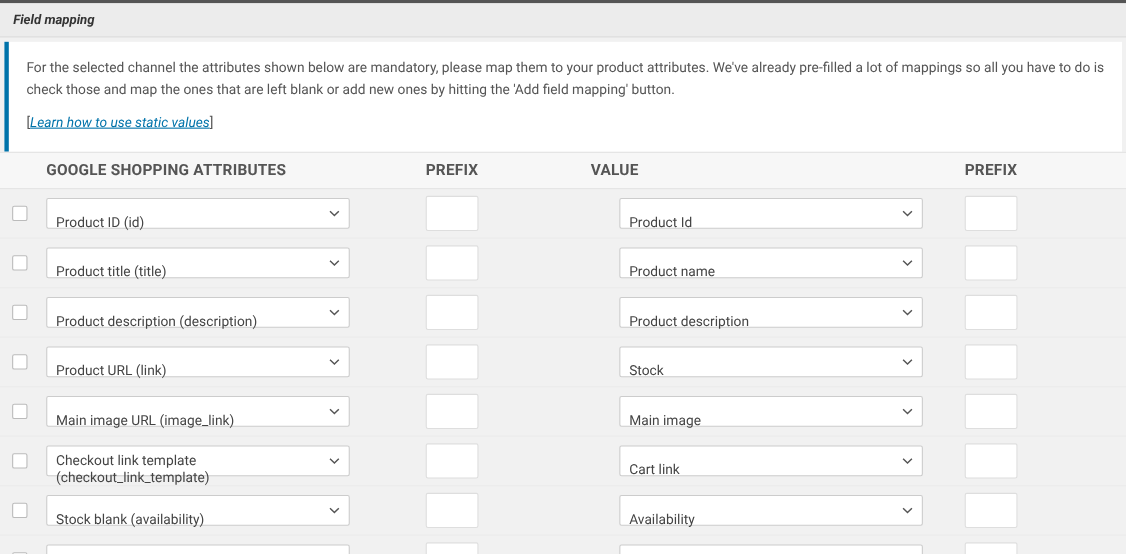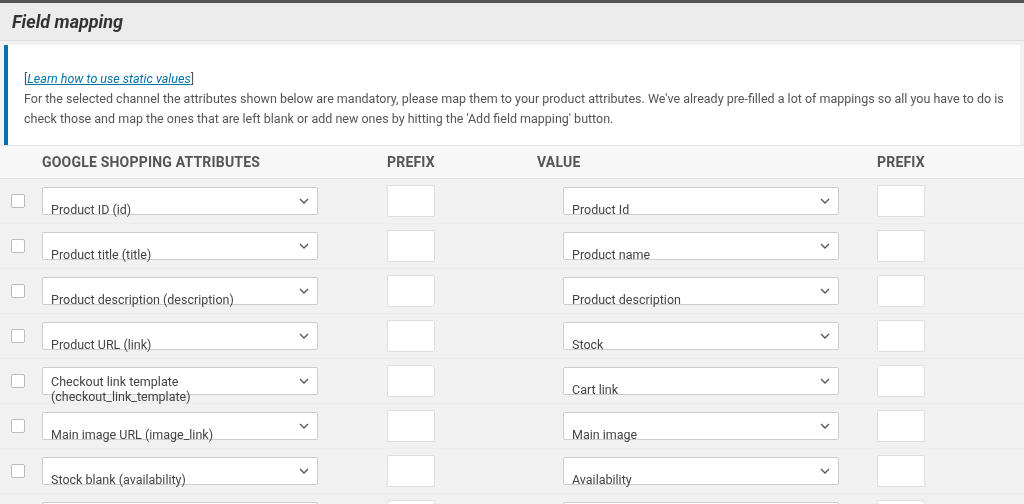--- a/index.html
+++ b/index.html
@@ -1,19 +1,19 @@
 <!DOCTYPE html>
 <html><head>
   <meta charset="utf-8">
   <style>
     * { margin: 0; padding: 0; box-sizing: border-box; }
     body { font-family: -apple-system, BlinkMacSystemFont, "Segoe UI", Roboto, sans-serif; font-size: 13px; color: #444; background: #f1f1f1; width: 1024px; }
     .topbar { height: 3px; background: #555; }
     .section-header { background: #ececec; padding: 8px 12px; border-bottom: 1px solid #ddd; }
-    .section-header h2 { font-size: 18px; font-style: italic; font-weight: 700; color: #333; }
+    .section-header h2 { font-size: 12px; font-style: italic; font-weight: 700; color: #333; }
     .info-box { background: #fff; border-left: 4px solid #0073aa; margin: 4px 4px 0 4px; padding: 14px 16px 16px 16px; font-size: 12.5px; line-height: 1.6; color: #555; }
     .info-box .static-link { color: #0073aa; text-decoration: underline; font-style: italic; cursor: pointer; }
     .grid { width: 100%; }
     .grid-header, .grid-row { display: grid; grid-template-columns: 36px 345px 150px 340px auto; align-items: center; }
     .grid-header { background: #f7f7f7; border-top: 1px solid #e3e3e3; border-bottom: 1px solid #e3e3e3; }
     .grid-header .cell { padding: 8px 6px; font-size: 14px; font-weight: 700; color: #555; letter-spacing: 0.2px; }
     .grid-row { border-bottom: 1px solid #ececec; }
     .grid-row .cell { padding: 6px 6px; }
     .cell.check { display: flex; justify-content: center; }
     input[type="checkbox"] { width: 14px; height: 14px; border: 1px solid #bbb; border-radius: 2px; appearance: none; background: #fff; cursor: pointer; }
@@ -29,24 +29,24 @@
 </head>
 <body>
 
 <div class="topbar"></div>
 
 <div class="section-header">
   <h2>Field mapping</h2>
 </div>
 
 <div class="info-box">
+  <div>For the selected channel the attributes shown below are mandatory, please map them to your product attributes. We've already pre-filled a lot of mappings so all you have to do is check those and map the ones that are left blank or add new ones by hitting the 'Add field mapping' button.</div>
   <div style="margin-top:10px;">
     [<a class="static-link">Learn how to use static values</a>]
   </div>
-  <div>For the selected channel the attributes shown below are mandatory, please map them to your product attributes. We've already pre-filled a lot of mappings so all you have to do is check those and map the ones that are left blank or add new ones by hitting the 'Add field mapping' button.</div>
 </div>
 
 <div class="grid">
   <div class="grid-header">
     <div class="cell check"></div>
     <div class="cell">GOOGLE SHOPPING ATTRIBUTES</div>
     <div class="cell">PREFIX</div>
     <div class="cell">VALUE</div>
     <div class="cell">PREFIX</div>
   </div>
@@ -179,66 +179,66 @@
       <input class="text-input suffix" style="">
     </div>
   </div>
 
   <div class="grid-row">
     <div class="cell check">
       <input type="checkbox" style="">
     </div>
     <div class="cell">
       <div class="select wide">
+        <span>Main image URL (image_link)</span>
+        <span class="chev">
+          <svg viewBox="0 0 10 10">
+                <path d="M1 3 L5 7 L9 3" fill="none" stroke="#555" stroke-width="1.3"></path>
+              </svg>
+        </span>
+      </div>
+    </div>
+    <div class="cell">
+      <input class="text-input prefix" style="">
+    </div>
+    <div class="cell">
+      <div class="select val">
+        <span>Main image</span>
+        <span class="chev">
+          <svg viewBox="0 0 10 10">
+                <path d="M1 3 L5 7 L9 3" fill="none" stroke="#555" stroke-width="1.3"></path>
+              </svg>
+        </span>
+      </div>
+    </div>
+    <div class="cell">
+      <input class="text-input suffix" style="">
+    </div>
+  </div>
+
+  <div class="grid-row">
+    <div class="cell check">
+      <input type="checkbox" style="">
+    </div>
+    <div class="cell">
+      <div class="select wide">
         <span>Checkout link template (checkout_link_template)</span>
         <span class="chev">
           <svg viewBox="0 0 10 10">
                 <path d="M1 3 L5 7 L9 3" fill="none" stroke="#555" stroke-width="1.3"></path>
               </svg>
         </span>
       </div>
     </div>
     <div class="cell">
       <input class="text-input prefix" style="">
     </div>
     <div class="cell">
       <div class="select val">
         <span>Cart link</span>
-        <span class="chev">
-          <svg viewBox="0 0 10 10">
-                <path d="M1 3 L5 7 L9 3" fill="none" stroke="#555" stroke-width="1.3"></path>
-              </svg>
-        </span>
-      </div>
-    </div>
-    <div class="cell">
-      <input class="text-input suffix" style="">
-    </div>
-  </div>
-
-  <div class="grid-row">
-    <div class="cell check">
-      <input type="checkbox" style="">
-    </div>
-    <div class="cell">
-      <div class="select wide">
-        <span>Main image URL (image_link)</span>
-        <span class="chev">
-          <svg viewBox="0 0 10 10">
-                <path d="M1 3 L5 7 L9 3" fill="none" stroke="#555" stroke-width="1.3"></path>
-              </svg>
-        </span>
-      </div>
-    </div>
-    <div class="cell">
-      <input class="text-input prefix" style="">
-    </div>
-    <div class="cell">
-      <div class="select val">
-        <span>Main image</span>
         <span class="chev">
           <svg viewBox="0 0 10 10">
                 <path d="M1 3 L5 7 L9 3" fill="none" stroke="#555" stroke-width="1.3"></path>
               </svg>
         </span>
       </div>
     </div>
     <div class="cell">
       <input class="text-input suffix" style="">
     </div>

